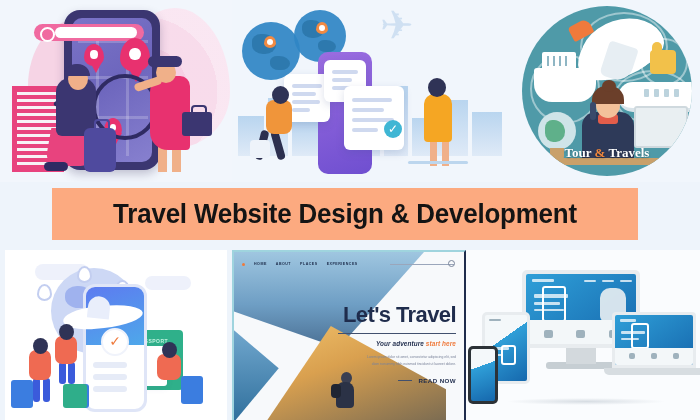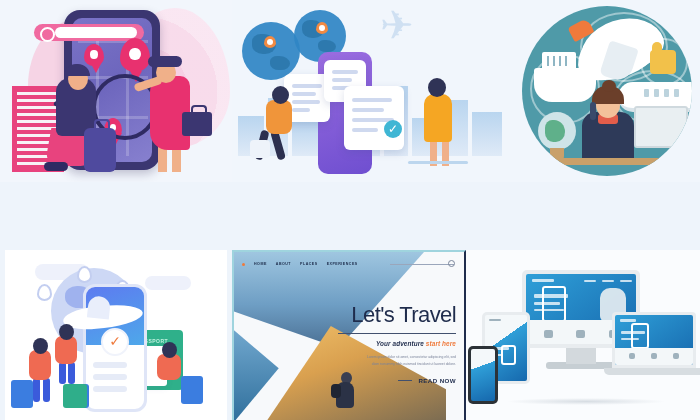--- a/index.html
+++ b/index.html
@@ -187,22 +187,22 @@
     clip-path:polygon(36% 0,100% 66%,100% 100%,0 100%);}
   #p5 .nav{position:absolute;left:8px;top:10px;display:flex;gap:9px;align-items:center;}
   #p5 .nav b{font-size:3.6px;color:#20304f;letter-spacing:.5px;}
   #p5 .nav b.active{color:#1b2a48;}
   #p5 .nav .dot{width:3px;height:3px;background:#ef7a3c;border-radius:50%;}
   #p5 .search{position:absolute;right:10px;top:12px;width:64px;height:1px;background:#9aa6bb;}
   #p5 .search::after{content:"";position:absolute;right:-1px;top:-4px;width:5px;height:5px;
     border:1px solid #7b879c;border-radius:50%;}
   #p5 .copy{position:absolute;right:8px;top:52px;width:124px;text-align:right;}
   #p5 .h2{font-size:22px;color:#1f2c4c;letter-spacing:-.6px;line-height:1;}
-  #p5 .h2 b{font-weight:normal;}
-  #p5 .h2 span{font-weight:normal;}
+  #p5 .h2 b{font-weight:bold;}
+  #p5 .h2 span{font-weight:bold;}
   #p5 .rule{margin:7px 0 6px auto;width:118px;height:1px;background:#41506e;}
   #p5 .sub{font-size:6.4px;font-weight:bold;font-style:italic;color:#1f2c4c;letter-spacing:.1px;}
   #p5 .sub em{color:#ef7a3c;font-style:italic;}
   #p5 .body{margin-top:7px;font-size:3.4px;color:#7a839a;line-height:2;}
   #p5 .cta{margin-top:9px;display:flex;justify-content:flex-end;align-items:center;gap:6px;}
   #p5 .cta .dash{width:14px;height:1px;background:#41506e;}
   #p5 .cta b{font-size:6.2px;color:#1f2c4c;letter-spacing:.4px;}
   #p5 .hiker{position:absolute;left:96px;bottom:6px;width:30px;height:46px;}
   #p5 .hiker .tor{position:absolute;left:6px;top:12px;width:18px;height:26px;background:#2b3246;
     border-radius:8px 8px 4px 4px;}
@@ -365,24 +365,30 @@
       <div class="monitor"></div>
       <div class="agent-body"></div>
       <div class="agent-scarf"></div>
       <div class="agent-head"></div>
       <div class="agent-hair"></div>
       <div class="agent-bun"></div>
       <div class="agent-mic"></div>
       <div class="desk"></div>
 
       <div class="badge-text">
-      </div>
-    </div>
-  </div>
-
+        <div class="l1">
+          <span>Tour </span><span class="amp">&amp;</span><span> Travels</span>
+        </div>
+      </div>
+    </div>
+  </div>
+
+  <div id="banner">
+    <h1>Travel Website Design &amp; Development</h1>
+  </div>
 
   <div class="panel" id="p4">
     <div class="cloud" style="left:30px;top:14px;width:54px;height:16px;"></div>
     <div class="cloud" style="left:140px;top:26px;width:46px;height:14px;"></div>
     <div class="globe">
       <span class="land" style="left:14px;top:18px;width:28px;height:22px;"></span>
       <span class="land" style="left:40px;top:46px;width:26px;height:18px;"></span>
     </div>
     <div class="gpin" style="left:32px;top:34px;"></div>
     <div class="gpin" style="left:72px;top:16px;"></div>

